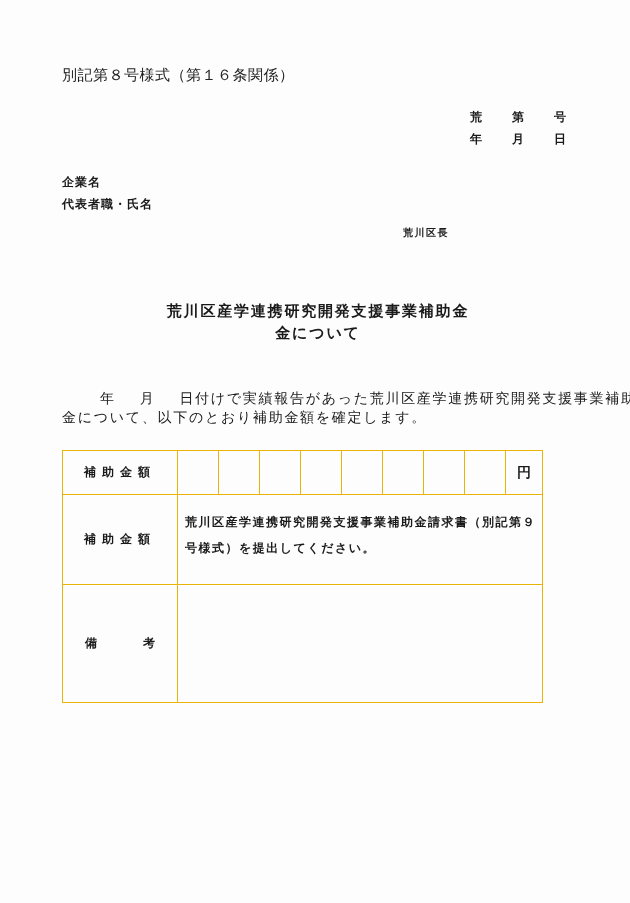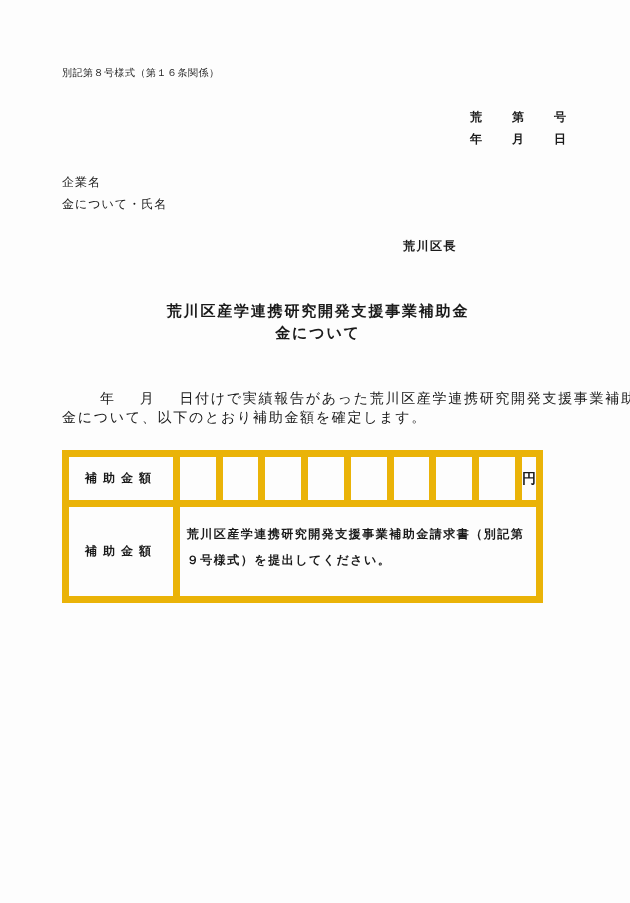--- a/index.html
+++ b/index.html
@@ -1,42 +1,42 @@
 <!DOCTYPE html>
 <html><head>
   <meta charset="utf-8">
   <style>
     html, body { margin: 0; padding: 0; }
     body {
       width: 630px; height: 903px; background: #fdfdfd; position: relative; overflow: hidden;
       font-family: "DejaVu Sans", "Liberation Sans", sans-serif; color: #1a1a1a;
     }
     .abs { position: absolute; white-space: nowrap; }
-    .form-id { left: 62px; top: 66px; font-size: 10px; font-family: "DejaVu Serif", "Liberation Serif", serif; letter-spacing: 0.5px; color: #222; }
+    .form-id { left: 62px; top: 66px; font-size: 15px; font-family: "DejaVu Serif", "Liberation Serif", serif; letter-spacing: 0.5px; color: #222; }
     .ref-row { right: 64px; font-size: 12px; font-weight: bold; display: flex; }
     .ref-row span { display: inline-block; width: 42px; text-align: right; }
     .ref-row span:first-child { width: 20px; }
     .ref1 { top: 109px; }
     .ref2 { top: 131px; }
-    .recipient { left: 62px; font-size: 12px; font-weight: normal; letter-spacing: 1px; }
+    .recipient { left: 62px; font-size: 12px; font-weight: bold; letter-spacing: 1px; }
     .r1 { top: 174px; }
     .r2 { top: 196px; }
-    .issuer { left: 403px; top: 238px; font-size: 12px; font-weight: bold; letter-spacing: 1.5px; text-align: right; }
+    .issuer { left: 403px; top: 226px; font-size: 10px; font-weight: bold; letter-spacing: 1.5px; text-align: right; }
     .title { left: 3px; width: 630px; text-align: center; font-size: 15px; font-weight: bold; letter-spacing: 1.8px; white-space: nowrap; }
     .t1 { top: 302px; }
     .t2 { top: 324px; }
     .body-text { left: 62px; font-size: 14px; font-weight: normal; letter-spacing: 1.7px; }
     .b1 { top: 390px; }
     .b2 { top: 409px; }
     .b1 .sp { display: inline-block; }
     table.form {
       position: absolute; left: 62px; top: 450px; width: 481px; border-collapse: collapse;
       font-size: 12px; font-weight: bold;
     }
-    table.form td { border: 7px solid #eab308; padding: 0; }
+    table.form td { border: 1px solid #eab308; padding: 0; }
     .lbl { width: 114px; text-align: center; letter-spacing: 6px; }
     .amount-row td { height: 43px; }
     .digit { width: 40px; }
     .yen { text-align: center; font-size: 14px; }
     .claim-row td { height: 75px; }
     .claim-text { padding: 0 4px 0 7px !important; line-height: 26px; letter-spacing: 1.5px; vertical-align: top; padding-top: 14px !important; white-space: normal; margin-left: 27px; }
     .remarks-row td { height: 117px; }
     .remarks-lbl { letter-spacing: 0; }
     .remarks-lbl span { display: inline-block; }
   </style>
@@ -50,21 +50,21 @@
   <span>第</span>
   <span>号</span>
 </div>
 <div class="abs ref-row ref2">
   <span>年</span>
   <span>月</span>
   <span>日</span>
 </div>
 
 <div class="abs recipient r1">企業名</div>
-<div class="abs recipient r2">金について・氏名</div>
+<div class="abs recipient r2">代表者職・氏名</div>
 
 <div class="abs issuer">荒川区長</div>
 
 <div class="abs title t1">荒川区産学連携研究開発支援事業補助金</div>
 <div class="abs title t2">金について</div>
 
 <div class="abs body-text b1">
   <span class="sp" style="width:38px"></span><span>年</span><span class="sp" style="width:24px"></span><span>月</span><span class="sp" style="width:24px"></span><span>日付けで実績報告があった荒川区産学連携研究開発支援事業補助</span>
 </div>
 <div class="abs body-text b2">金について、以下のとおり補助金額を確定します。</div>
@@ -80,14 +80,20 @@
     <td class="digit"></td>
     <td class="digit"></td>
     <td class="digit"></td>
     <td class="digit"></td>
     <td class="yen">円</td>
   </tr>
   <tr class="claim-row">
     <td class="lbl">補助金額</td>
     <td colspan="9" class="claim-text">荒川区産学連携研究開発支援事業補助金請求書（別記第９号様式）を提出してください。</td>
   </tr>
+  <tr class="remarks-row">
+    <td class="lbl remarks-lbl">
+      <span>備</span><span style="display:inline-block;width:46px"></span><span>考</span>
+    </td>
+    <td colspan="9"></td>
+  </tr>
 </tbody>
   </table>
 
 </body></html>

